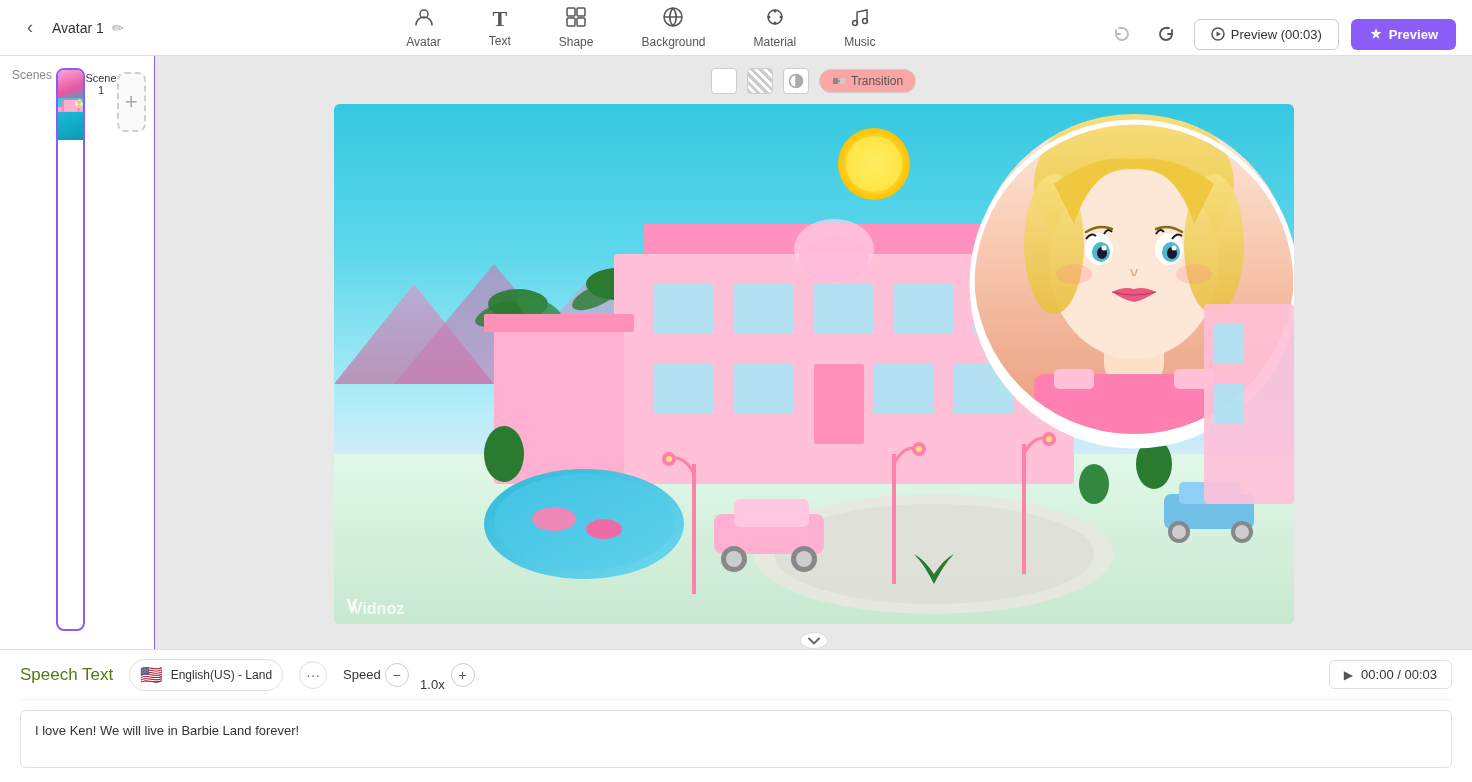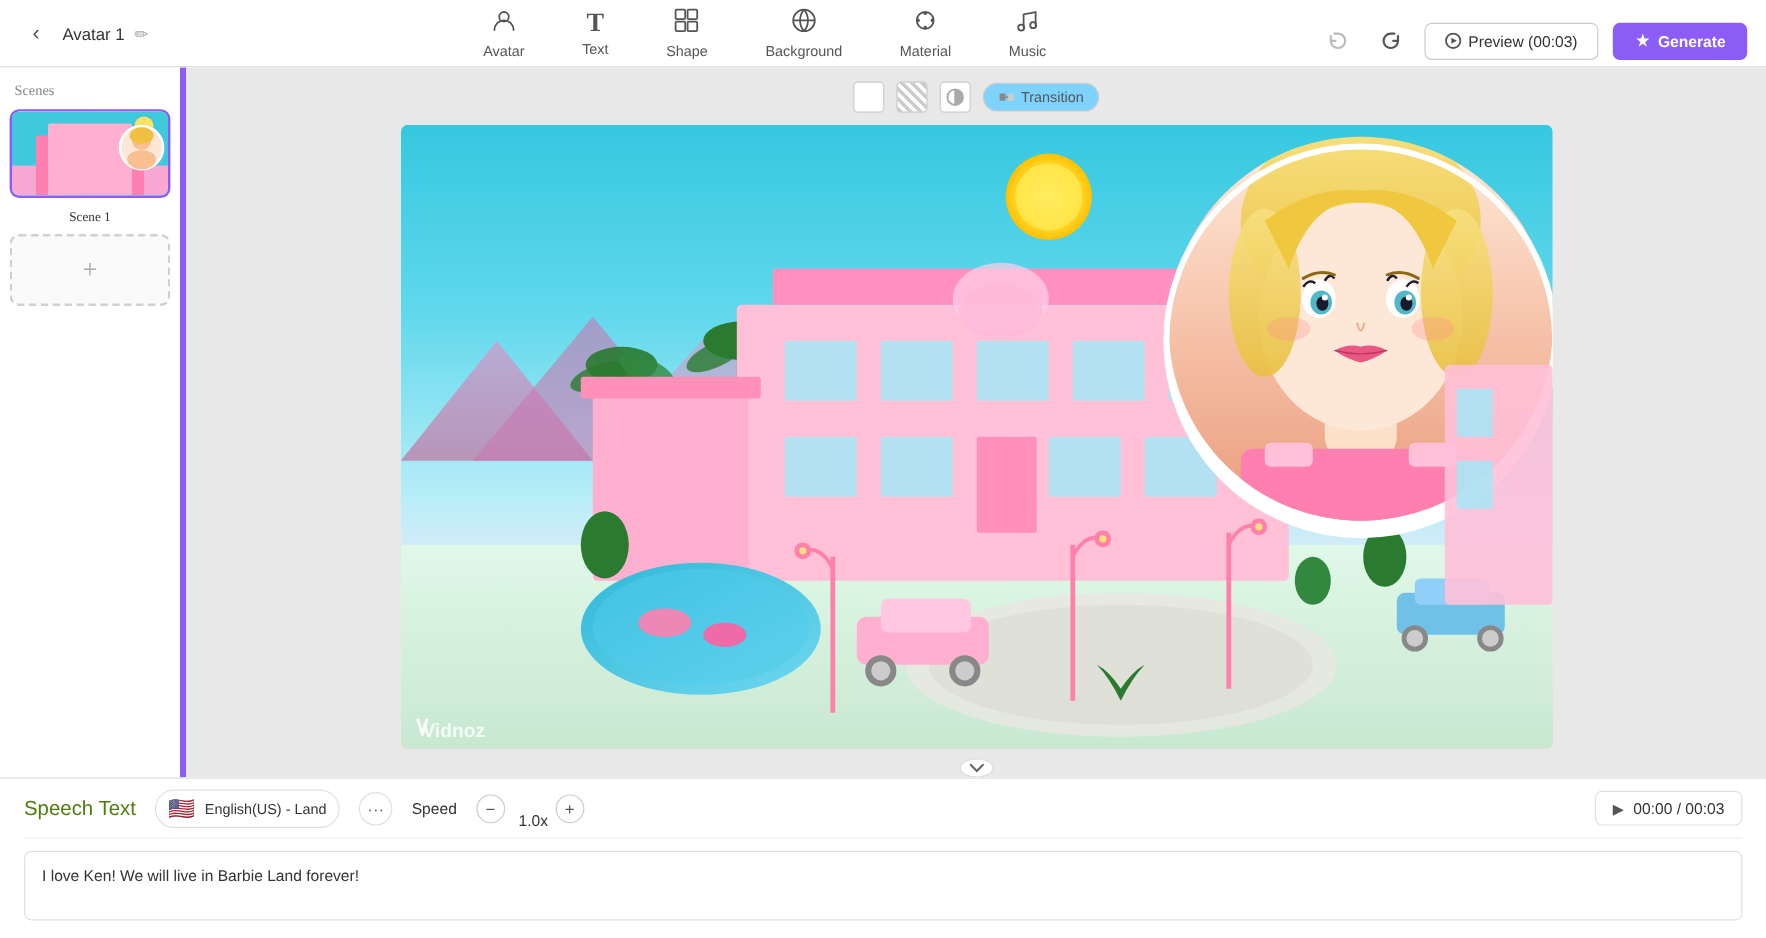--- a/index.html
+++ b/index.html
@@ -102,26 +102,25 @@
     .main {
       display: flex;
       flex: 1;
       overflow: hidden;
     }
 
     
     .sidebar {
       width: 155px;
       background: #fff;
-      border-right: 5px solid #8b5cf6;
-      display: flex;
-      flex-direction: column;
+      border-right: 1px solid #8b5cf6;
+      display: flex;
+      flex-direction: row;
       padding: 12px 8px;
       flex-shrink: 0;
-      font-family: Liberation Serif, serif;
     }
     .sidebar-label {
       font-size: 12px;
       color: #888;
       padding: 0 4px 8px 4px;
       font-weight: 500;
     }
     .scene-thumb {
       width: 100%;
       border-radius: 8px;
@@ -206,21 +205,21 @@
       border-radius: 4px;
       background: #fff;
       cursor: pointer;
       display: flex; align-items: center; justify-content: center;
       font-size: 16px; color: #888;
     }
     .transition-btn {
       display: flex; align-items: center; gap: 5px;
       padding: 4px 12px;
       border: 1.5px solid #ccc;
-      background: #7dd3fc;
+      background: #fca5a5;
       border-radius: 20px;
       cursor: pointer;
       font-size: 12px;
       color: #555;
     }
     .canvas-frame {
       width: 960px;
       height: 520px;
       border-radius: 6px;
       overflow: hidden;
@@ -275,21 +274,21 @@
     .more-btn {
       width: 28px; height: 28px;
       border: 1.5px solid #e0e0e0;
       border-radius: 50%;
       background: #fff;
       display: flex; align-items: center; justify-content: center;
       cursor: pointer;
       color: #666; font-size: 14px;
     }
     .speed-area {
-      display: flex; align-items: center; gap: 16px;
+      display: flex; align-items: center; gap: 4px;
       flex: 1;
     }
     .speed-label {
       font-size: 13px; color: #333; font-weight: 500;
     }
     .speed-control {
       display: flex; align-items: center; gap: 6px;
     }
     .speed-btn {
       width: 24px; height: 24px;
@@ -416,21 +415,21 @@
       <svg width="14" height="14" viewBox="0 0 14 14" fill="none">
           <circle cx="7" cy="7" r="6" stroke="#555" stroke-width="1.5"></circle>
           <polygon points="5.5,4.5 10,7 5.5,9.5" fill="#555"></polygon>
         </svg>
       <span>Preview (00:03)</span>
     </button>
     <button class="generate-btn">
       <svg width="14" height="14" viewBox="0 0 14 14" fill="none">
           <path d="M7 1l1.5 4h4L9 8l1.5 4L7 9.5 3.5 12 5 8 1.5 5h4z" fill="white"></path>
         </svg>
-      <span>Generate</span>
+      <span>Preview</span>
     </button>
   </div>
 </div>
 
 <div class="main">
 
   <div class="sidebar">
     <div class="sidebar-label">Scenes</div>
     <div class="scene-thumb">
       <div class="scene-thumb-img">

